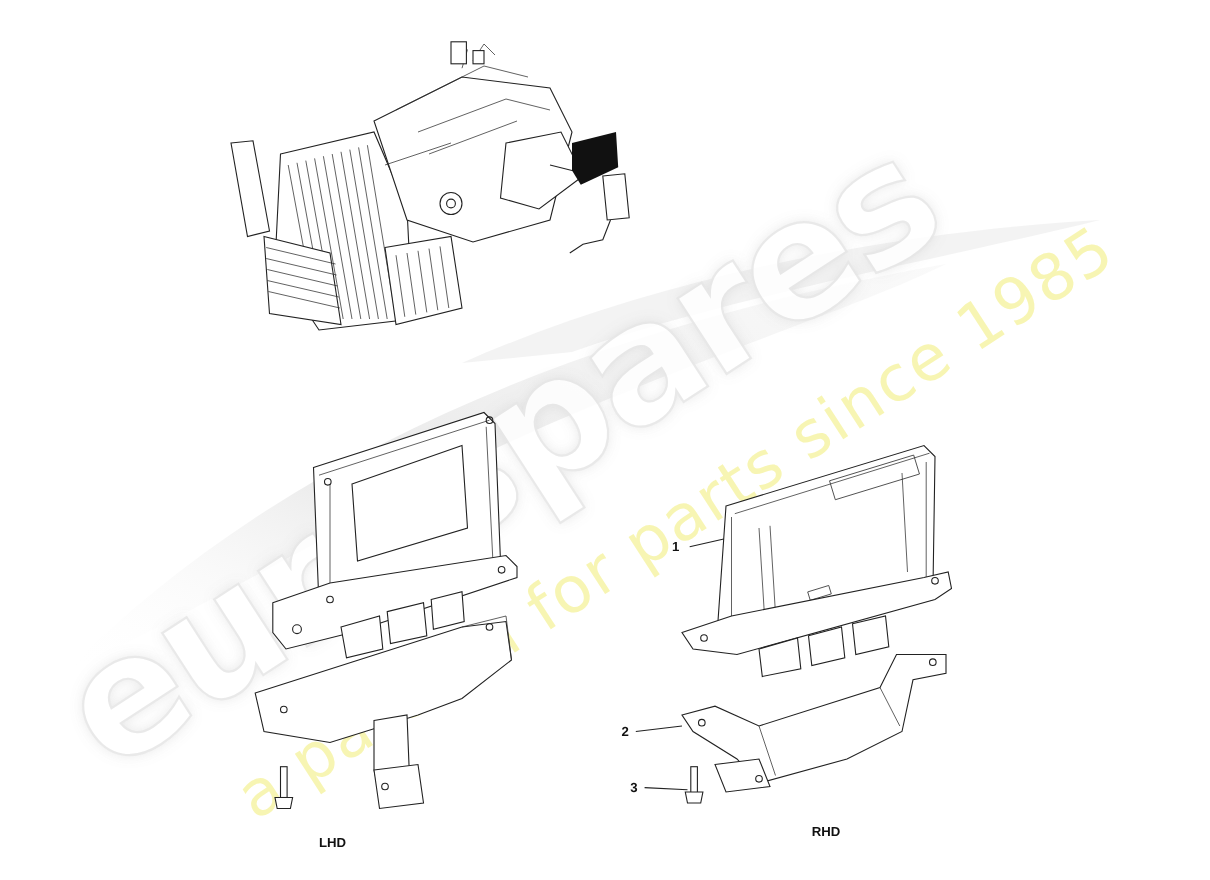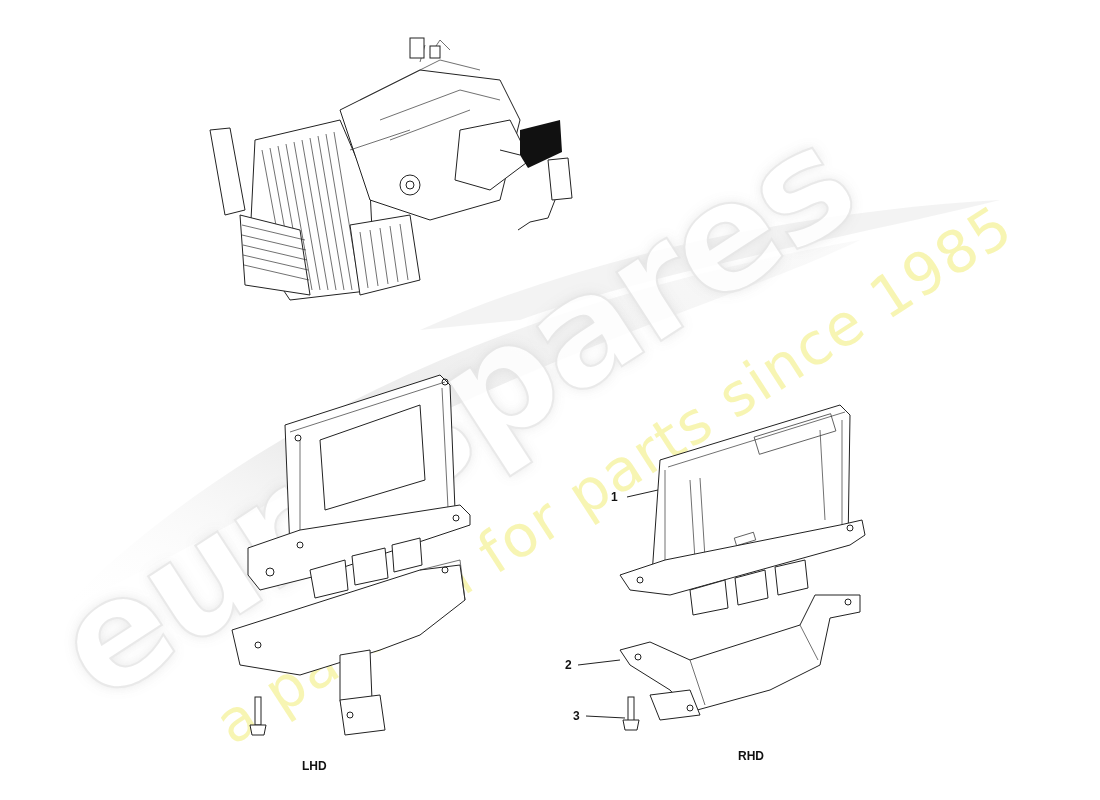--- a/index.html
+++ b/index.html
@@ -167,16 +167,16 @@
       <line x1="627" y1="497" x2="658" y2="490"></line>
       <line x1="578" y1="665" x2="620" y2="660"></line>
       <line x1="586" y1="716" x2="625" y2="718"></line>
     </g>
   </svg>
 
   <div class="lbl" style="left:611px; top:490px;">1</div>
   <div class="lbl" style="left:565px; top:658px;">2</div>
   <div class="lbl" style="left:573px; top:709px;">3</div>
 
-  <div class="caption" style="left:290px; top:759px;margin-left:12px;">LHD</div>
+  <div class="caption" style="left:290px; top:759px;">LHD</div>
   <div class="caption" style="left:726px; top:749px;margin-left:12px;">RHD</div>
 
 </div>
 
 </body></html>

